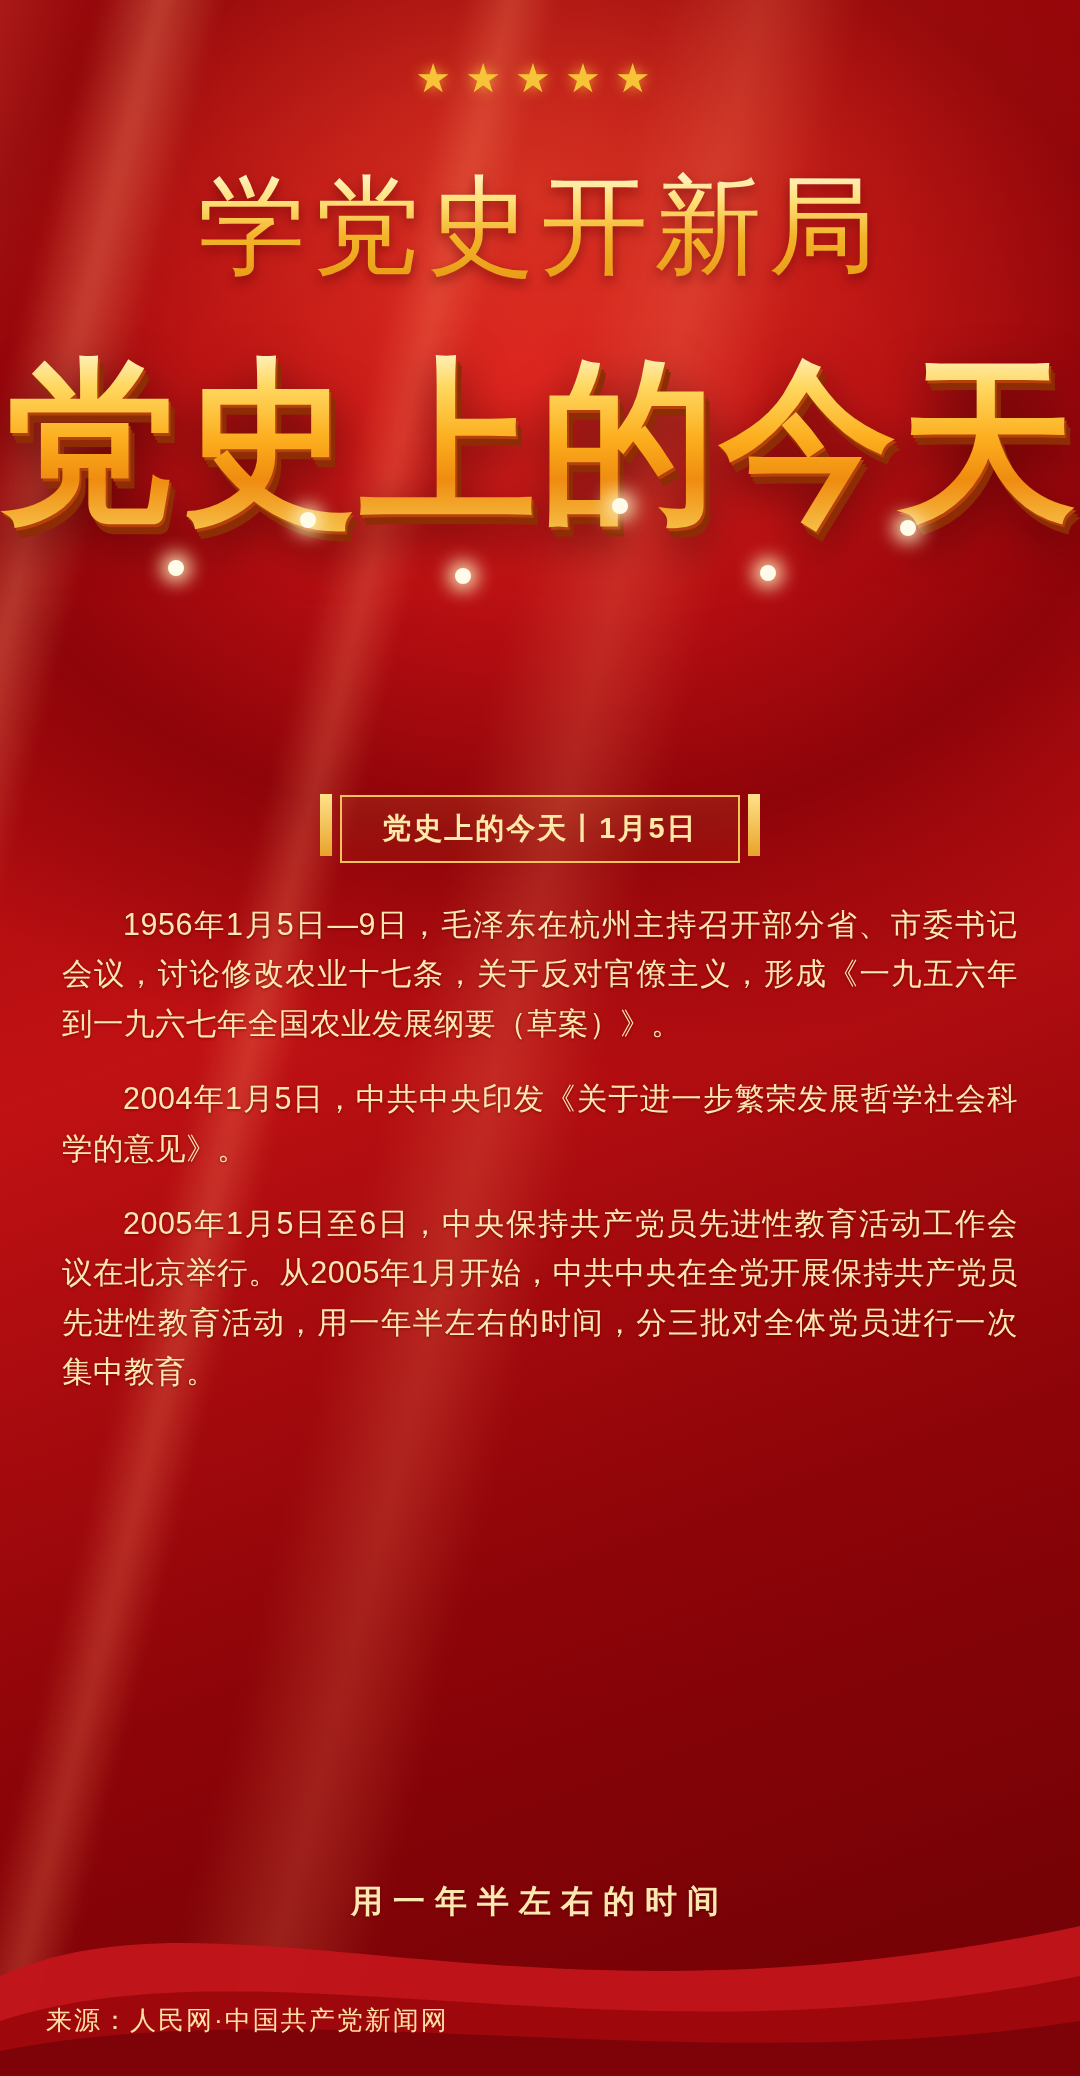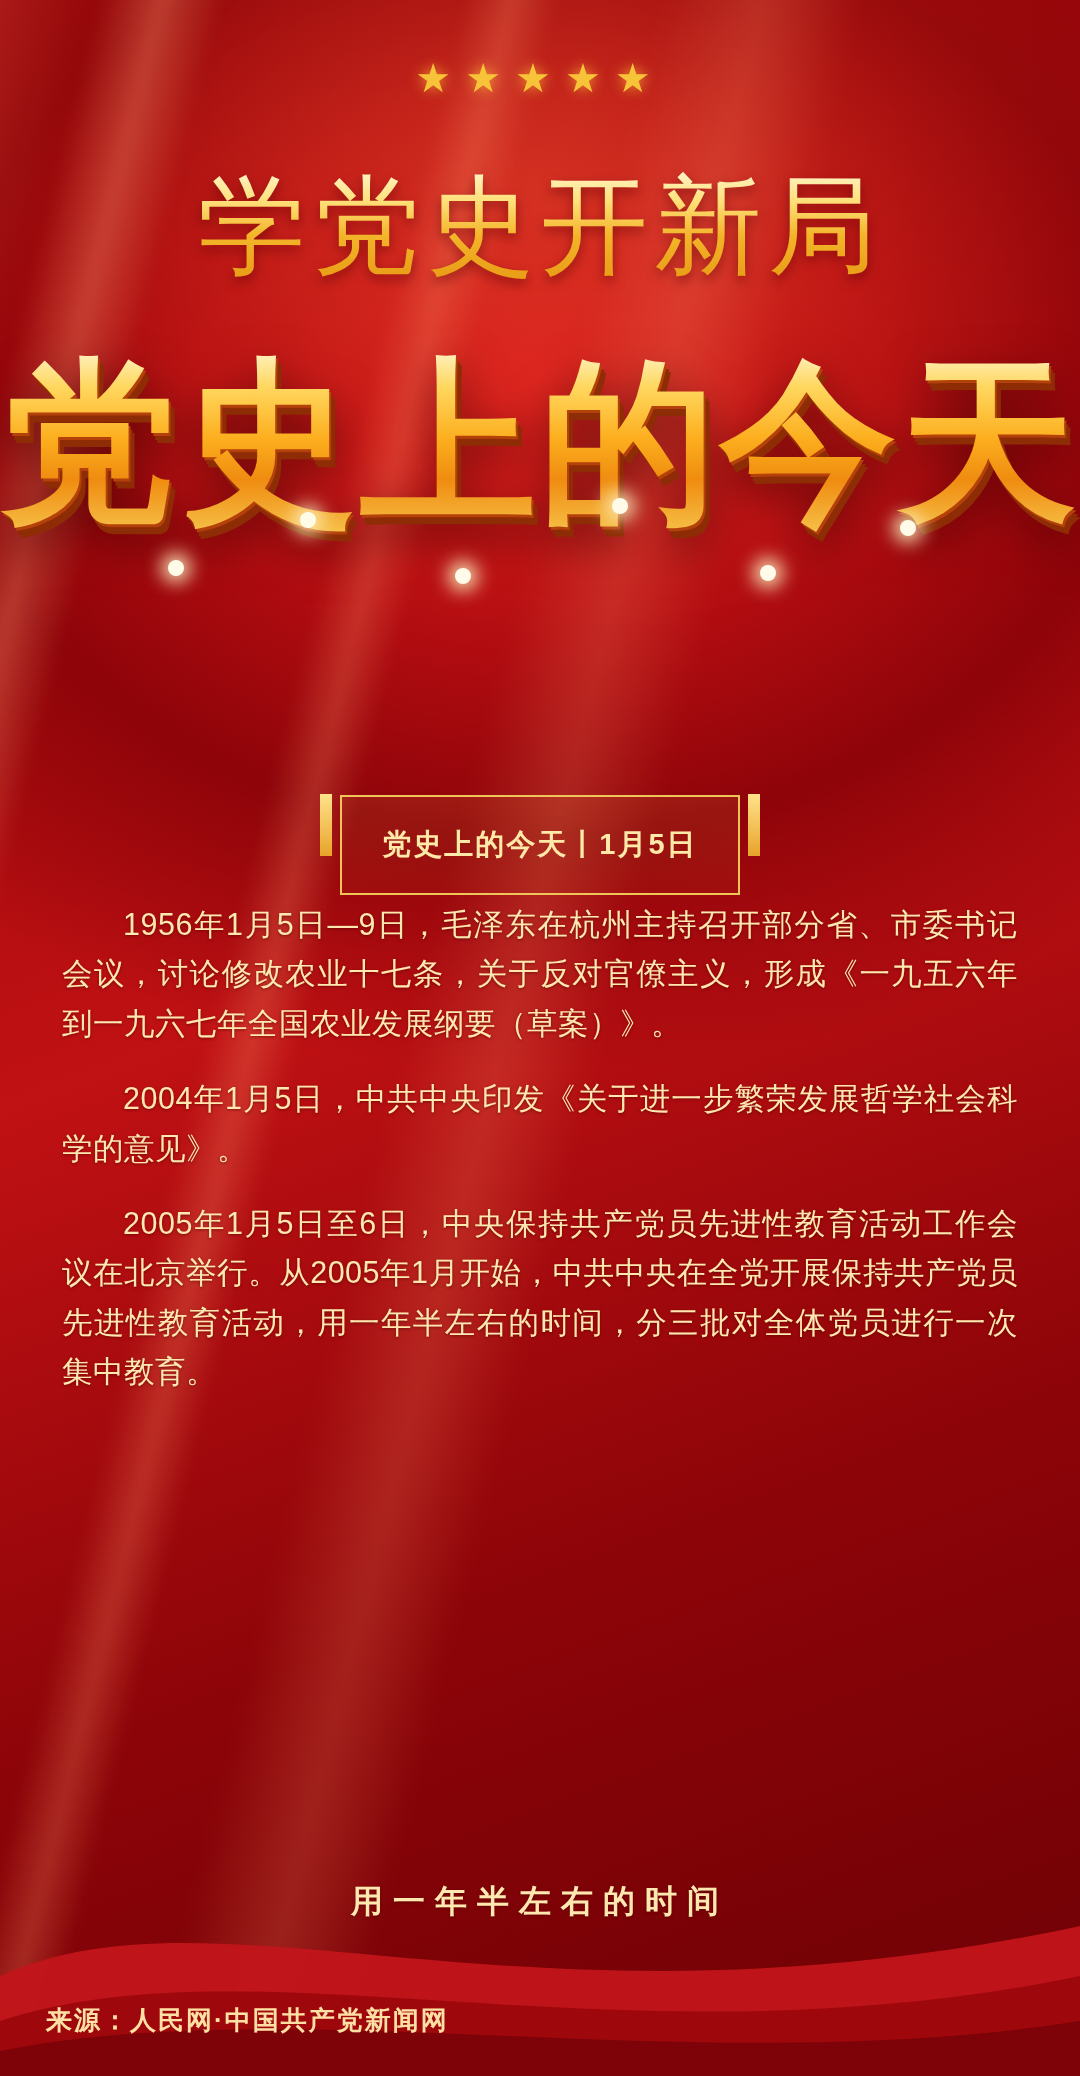--- a/index.html
+++ b/index.html
@@ -126,21 +126,21 @@
   .badge-wrap {
     position: absolute;
     top: 795px; left: 0; width: 100%;
     display: flex;
     justify-content: center;
     align-items: center;
   }
   .badge {
     position: relative;
     border: 2px solid #f1c45a;
-    padding: 28px 40px;
+    padding: 12px 40px;
     color: #ffe9a8;
     font-size: 29px;
     font-weight: bold;
     letter-spacing: 2px;
     background: linear-gradient(180deg, rgba(255,200,90,0.10), rgba(255,160,50,0.04));
   }
   .badge-cap {
     position: absolute;
     top: -3px;
     width: 12px;
@@ -176,21 +176,20 @@
     letter-spacing: 10px;
     font-weight: bold;
     text-shadow: 0 1px 3px rgba(80,0,0,0.6);
   }
   .source {
     position: absolute;
     bottom: 38px; left: 46px;
     color: #ffe0a4;
     font-size: 26px;
     letter-spacing: 2px;
-    font-weight: bold;
   }
 </style>
 </head>
 <body>
 
 <div id="poster">
 
   <div class="glow-top"></div>
   <div class="streak s1"></div>
   <div class="streak s2"></div>

